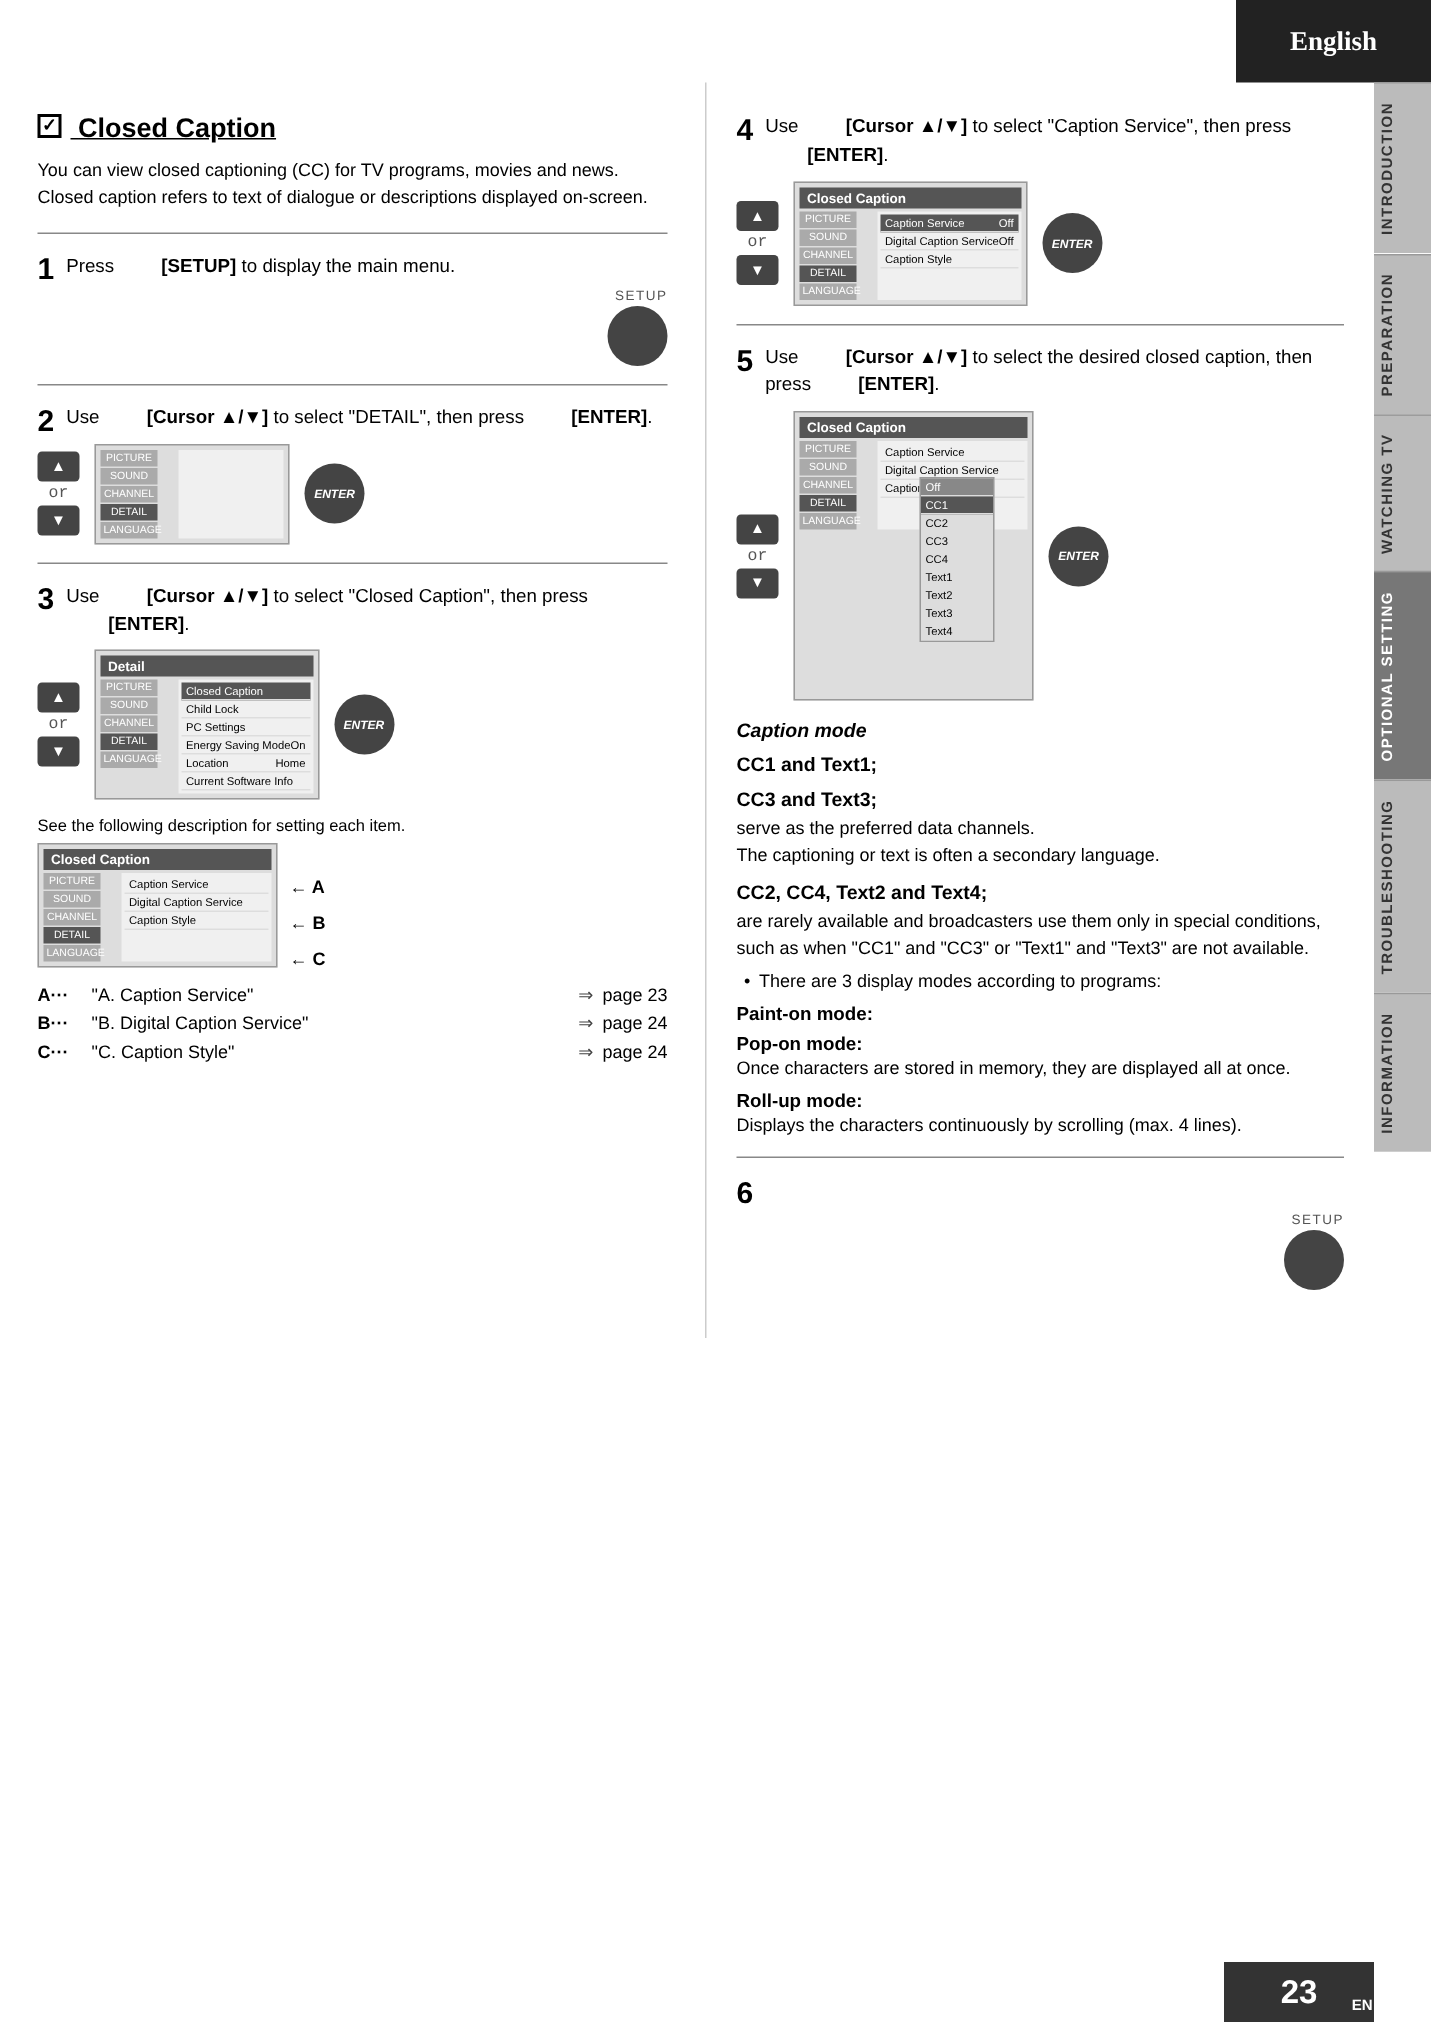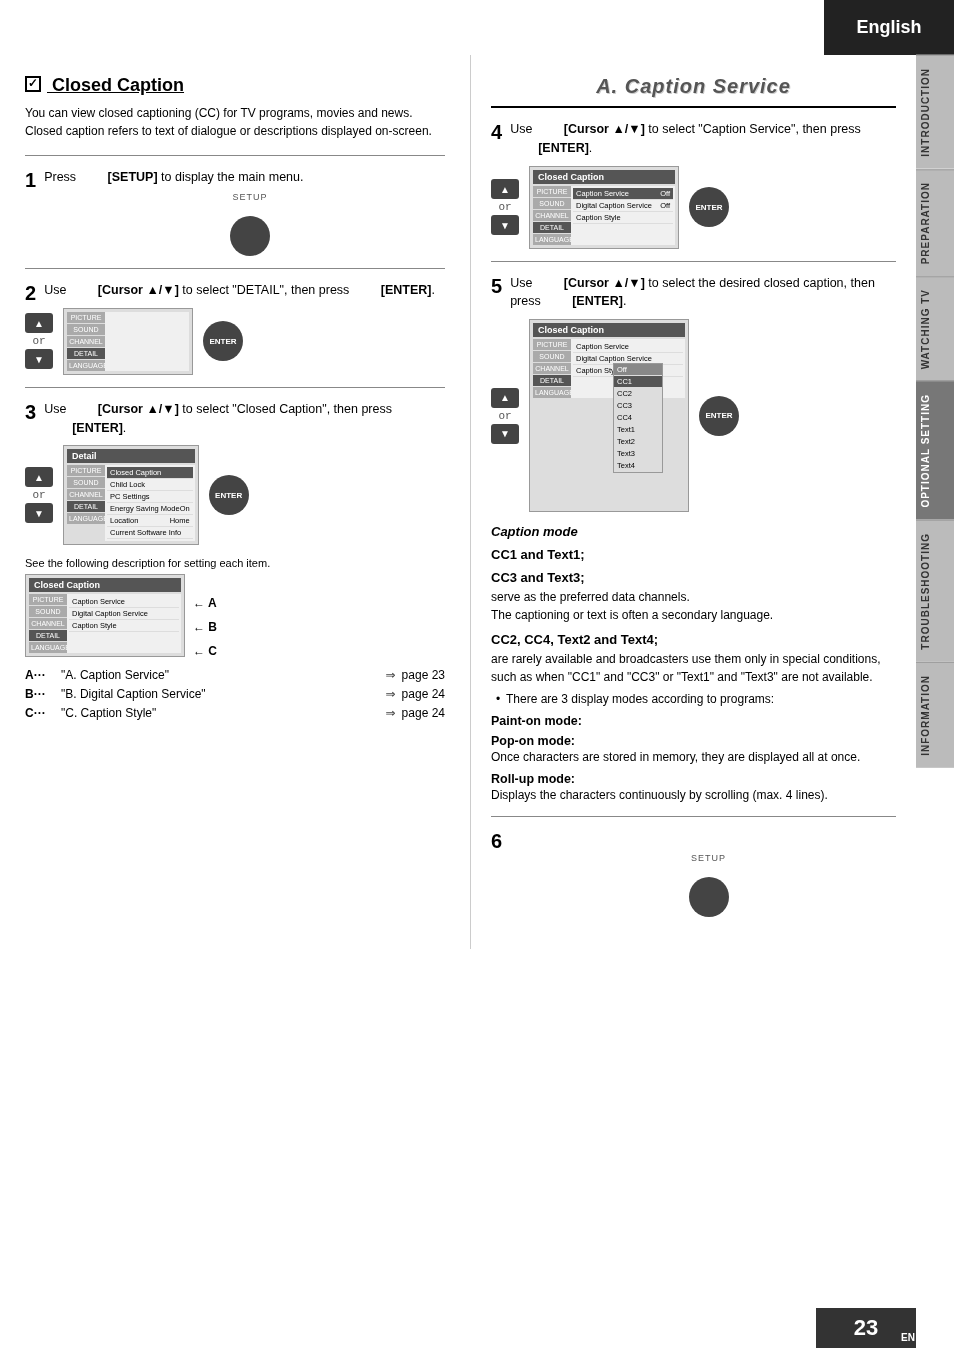--- a/index.html
+++ b/index.html
@@ -21,20 +21,21 @@
       height: 55px;
       background: #222;
       display: flex;
       align-items: center;
       justify-content: center;
     }
     .lang-bar span {
       color: #fff;
       font-size: 18px;
       font-weight: bold;
+      font-family: Liberation Serif, serif;
     }
 
     
     .side-tabs {
       position: absolute;
       top: 55px;
       right: 0;
       width: 38px;
       display: flex;
       flex-direction: column;
@@ -192,28 +193,28 @@
       width: 40px;
       height: 40px;
       border-radius: 50%;
       background: #444;
       color: #fff;
       font-size: 8px;
       display: flex;
       align-items: center;
       justify-content: center;
       font-weight: bold;
+      font-style: italic;
     }
 
     .setup-btn-wrap {
       display: flex;
       flex-direction: column;
-      align-items: center;
+      align-items: flex-end;
       margin: 5px 0 5px 30px;
-      gap: 12px;
     }
     .setup-label {
       font-size: 9px;
       color: #555;
       margin-bottom: 2px;
       letter-spacing: 1px;
     }
     .setup-circle {
       width: 40px;
       height: 40px;
@@ -232,21 +233,21 @@
     .menu-img .menu-title-bar {
       background: #555;
       color: #fff;
       padding: 2px 5px;
       font-size: 9px;
       font-weight: bold;
       margin-bottom: 2px;
     }
     .menu-img .menu-sidebar {
       display: flex;
-      gap: 0;
+      gap: 14px;
     }
     .menu-left-sidebar {
       width: 38px;
       display: flex;
       flex-direction: column;
       gap: 1px;
     }
     .menu-sidebar-item {
       font-size: 7px;
       background: #aaa;
@@ -543,21 +544,20 @@
     <div class="ref-row">
       <span class="ref-label">C···</span>
       <span class="ref-desc">"C. Caption Style"</span>
       <span class="arrow-icon">⇒</span>
       <span class="ref-page">page 24</span>
     </div>
   </div>
 </div>
 
 <div class="right-col">
-  <div class="section-title-right">A.  Caption Service</div>
 
   <div class="step">
     <span class="step-number">4</span>
     <div class="step-text">
       Use <b>[Cursor ▲/▼]</b> to select "Caption Service", then press <b>[ENTER]</b>.
     </div>
     <div class="step-body">
       <div class="nav-diagram">
         <div class="nav-buttons">
           <div class="nav-btn">▲</div>

